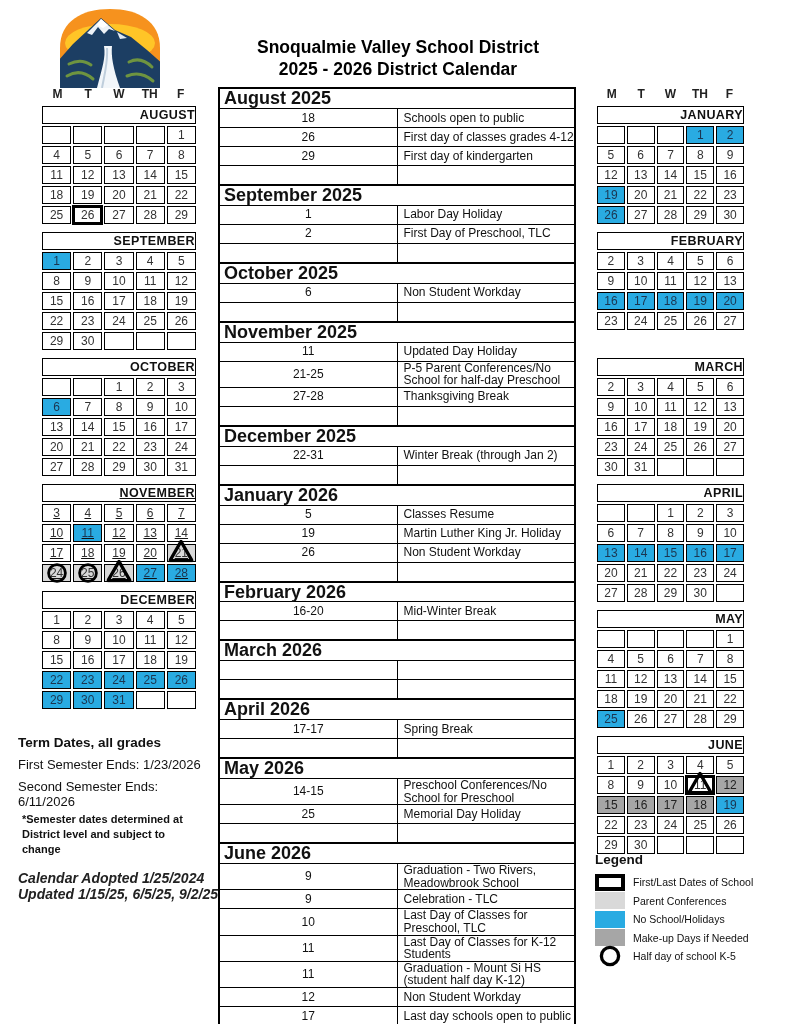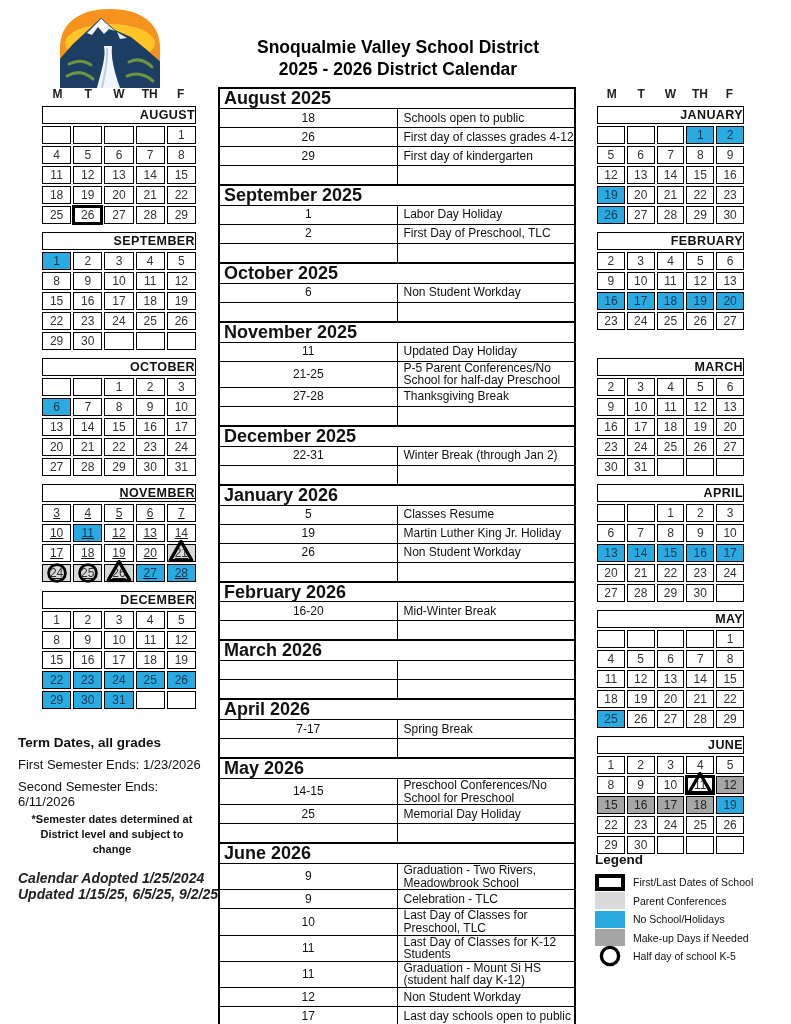--- a/index.html
+++ b/index.html
@@ -37,21 +37,21 @@
   .ev tr{border-top:1px solid #000;}
   .ev tr.thick{border-top:2.5px solid #000;}
   .ev td{height:18px;padding:0;font-size:12px;color:#111;vertical-align:middle;line-height:1.05;}
   .ev td.date{width:45px;text-align:center;border-right:1px solid #000;}
   .ev td.desc{padding-left:6px;}
   .ev tr.month td{font-weight:bold;font-size:18px;padding-left:4px;}
   
   .term{position:absolute;left:18px;top:735px;width:196px;color:#111;}
   .term .h{font-weight:bold;font-size:13.5px;margin-bottom:7px;}
   .term .l{font-size:13px;margin-bottom:7px;}
-  .semnote{position:absolute;left:22px;top:812px;width:180px;text-align:center;
+  .semnote{position:absolute;left:22px;top:812px;width:180px;
            font-weight:bold;font-size:11px;line-height:15px;}
   .adopt{position:absolute;left:18px;top:870px;font-size:14px;font-style:italic;
          font-weight:bold;line-height:16px;color:#222;}
   
   .legend{position:absolute;left:595px;top:852px;width:196px;}
   .legend .h{font-weight:bold;font-size:13.5px;margin-bottom:6px;}
   .lg-item{display:flex;align-items:center;height:18.5px;}
   .sw{width:30px;height:17px;margin-right:8px;flex:none;box-sizing:border-box;
       display:flex;align-items:center;justify-content:center;background:transparent;}
   .sw.box{border:4px solid #000;background:#fff;}
@@ -225,21 +225,21 @@
           <td class="desc"></td>
         </tr>
         <tr>
           <td class="date"></td>
           <td class="desc"></td>
         </tr>
         <tr class="month thick">
           <td colspan="2">April 2026</td>
         </tr>
         <tr>
-          <td class="date">7-17</td>
+          <td class="date">17-17</td>
           <td class="desc">Spring Break</td>
         </tr>
         <tr>
           <td class="date"></td>
           <td class="desc"></td>
         </tr>
         <tr class="month thick">
           <td colspan="2">May 2026</td>
         </tr>
         <tr>

